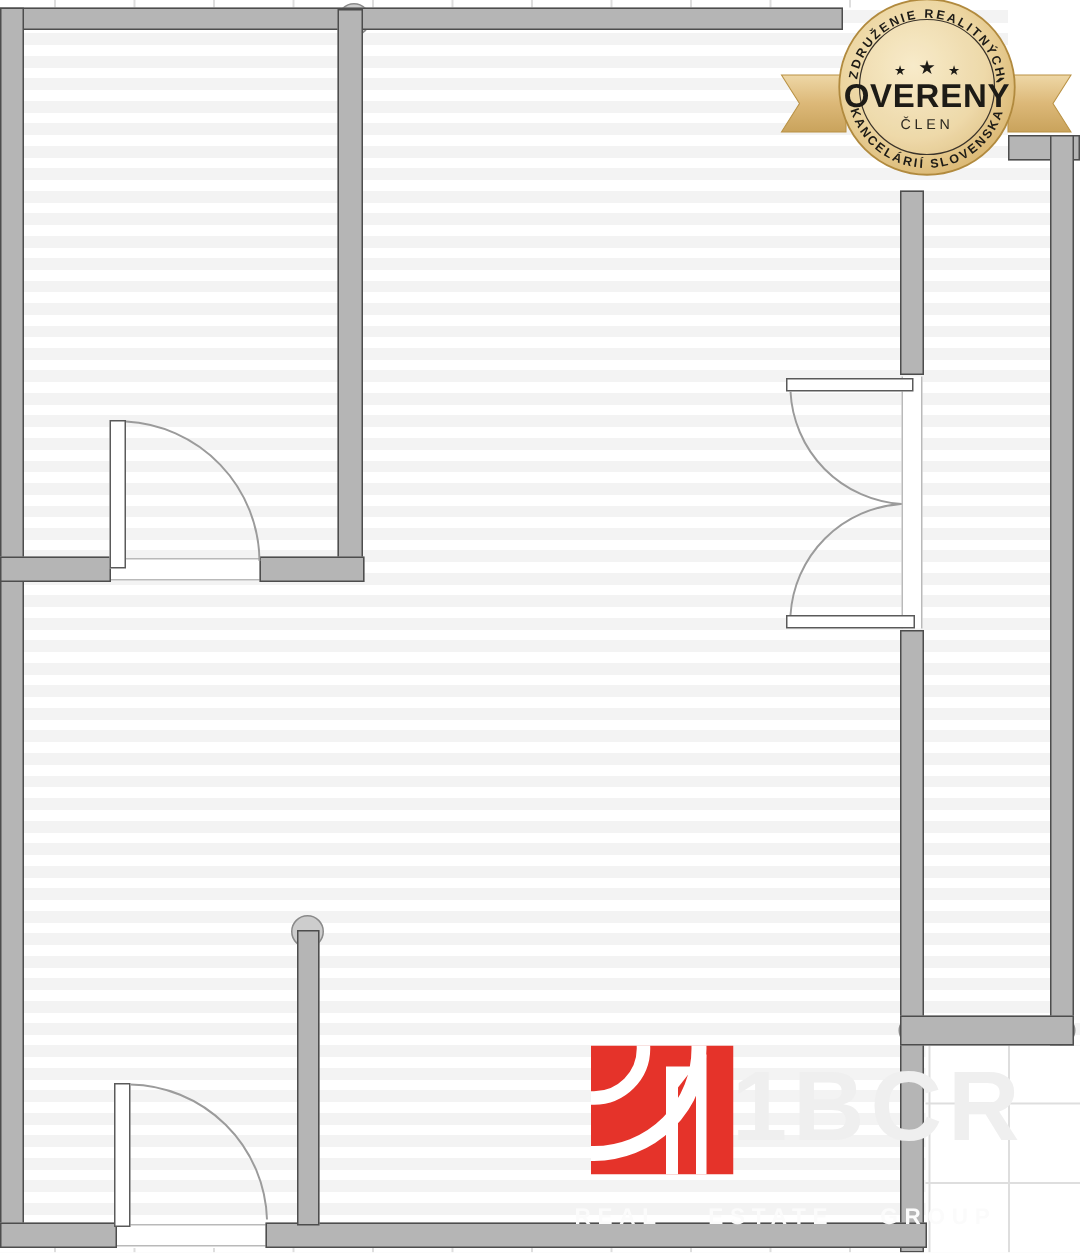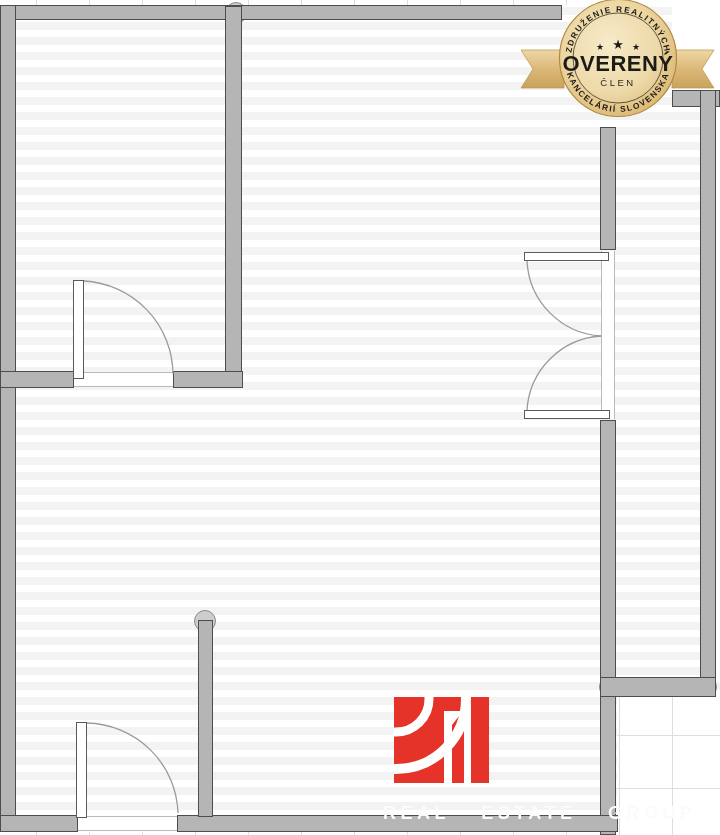--- a/index.html
+++ b/index.html
@@ -21,21 +21,21 @@
   .wall{position:absolute;background:var(--wall-fill,#b5b5b5);border:1.5px solid var(--wall-outline,#4d4d4d);box-sizing:border-box;z-index:3;}
   .leaf{position:absolute;background:#fff;border:1.3px solid #5a5a5a;box-sizing:border-box;z-index:4;}
   #arcs-svg{position:absolute;left:0;top:0;width:720px;height:835px;z-index:4;pointer-events:none;}
   .brand-watermark{
     position:absolute;left:488px;top:704px;z-index:5;
     font-size:66px;font-weight:bold;letter-spacing:4px;line-height:1;
     color:#efefef;white-space:nowrap;
   }
   .tagline-watermark{
     position:absolute;left:383px;top:803px;z-index:5;
-    font-size:18px;font-weight:bold;letter-spacing:4.5px;word-spacing:22px;
+    font-size:15px;font-weight:bold;letter-spacing:4.5px;word-spacing:22px;
     color:#fbfbfb;white-space:nowrap;
   }
   .logo-box{position:absolute;left:394px;top:697px;width:95px;height:86px;z-index:5;}
   .badge-box{position:absolute;left:518px;top:0px;width:200px;height:126px;z-index:6;}
   .badge-box text{font-family:"Liberation Sans",sans-serif;}
 </style>
 </head>
 <body>
 
 <div class="canvas">
@@ -82,20 +82,21 @@
 
   <svg class="logo-box" viewBox="0 0 95 86">
     <rect x="0" y="0" width="95" height="86" fill="#e5332a"></rect>
     <circle cx="2" cy="2" r="33" fill="none" stroke="#ffffff" stroke-width="9"></circle>
     <circle cx="2" cy="2" r="70" fill="none" stroke="#ffffff" stroke-width="10"></circle>
     <rect x="50" y="14" width="8" height="72" fill="#ffffff"></rect>
     <polygon points="58,14 69,14 58,28" fill="#ffffff"></polygon>
     <rect x="70" y="6" width="7" height="80" fill="#ffffff"></rect>
   </svg>
 
+  <div class="brand-watermark">1BCR</div>
   <div class="tagline-watermark">REAL ESTATE GROUP</div>
 
   <svg class="badge-box" viewBox="0 0 200 126">
     <defs>
       <linearGradient id="ribbonGrad" x1="0" y1="0" x2="0" y2="1">
         <stop offset="0" stop-color="#eed7a6"></stop>
         <stop offset="0.5" stop-color="#dcb878"></stop>
         <stop offset="1" stop-color="#c9a35c"></stop>
       </linearGradient>
       <radialGradient id="sealGrad" cx="0.42" cy="0.38" r="0.75">

